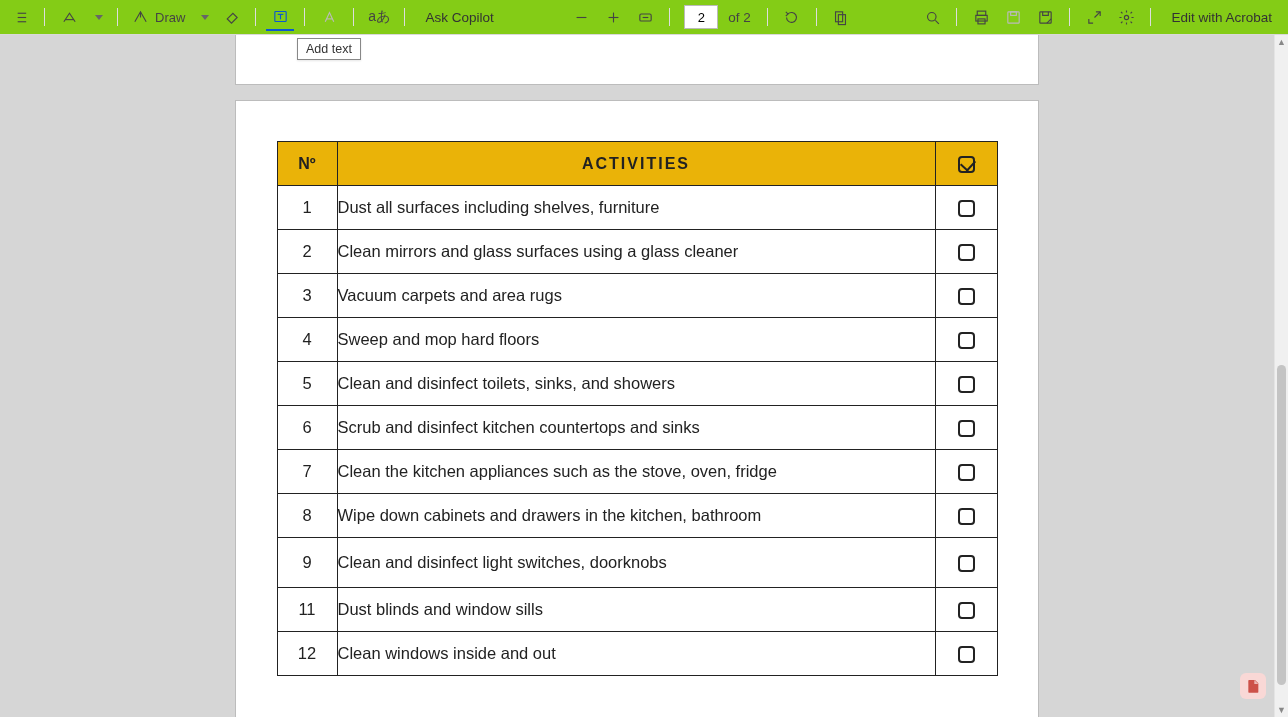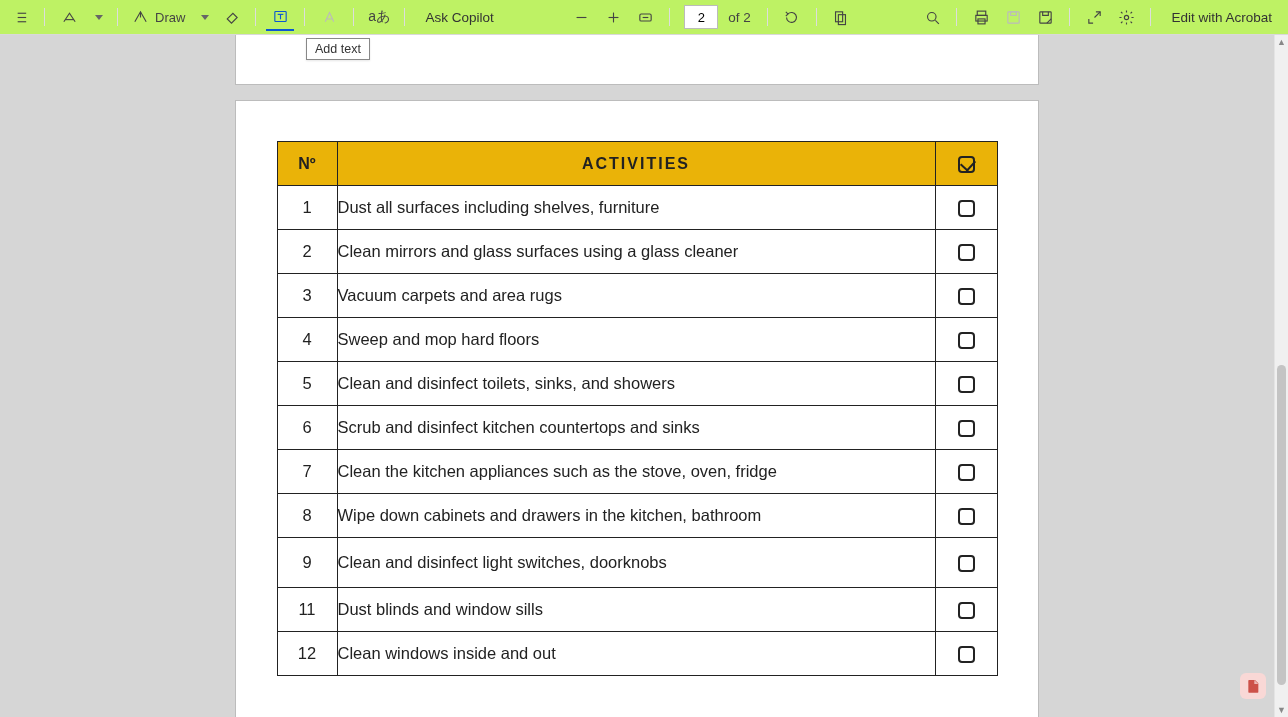--- a/index.html
+++ b/index.html
@@ -6,21 +6,21 @@
   html, body {
     margin: 0; padding: 0;
     font-family: "Segoe UI", Arial, sans-serif;
     background: #f5f5f5;
     height: 100%;
     overflow: hidden;
   }
 
   
   .toolbar {
-    background: #bef264;
+    background: #84cc16;
     height: 35px;
     border-bottom: 1px solid #d9d9d9;
     display: flex;
     align-items: center;
     font-size: 13px;
     color: #333;
     padding: 0 6px;
     gap: 0;
     position: relative;
     z-index: 2;
@@ -82,21 +82,21 @@
   .page-total {
     font-size: 13.5px;
     color: #444;
     padding: 0 6px 0 2px;
   }
 
   
   .tooltip-box {
     position: absolute;
     top: 38px;
-    left: 306px;
+    left: 297px;
     background: #fff;
     border: 1px solid #888;
     font-size: 12.5px;
     padding: 3px 8px;
     color: #333;
     z-index: 5;
     box-shadow: 0 1px 2px rgba(0,0,0,0.1);
   }
 
   

